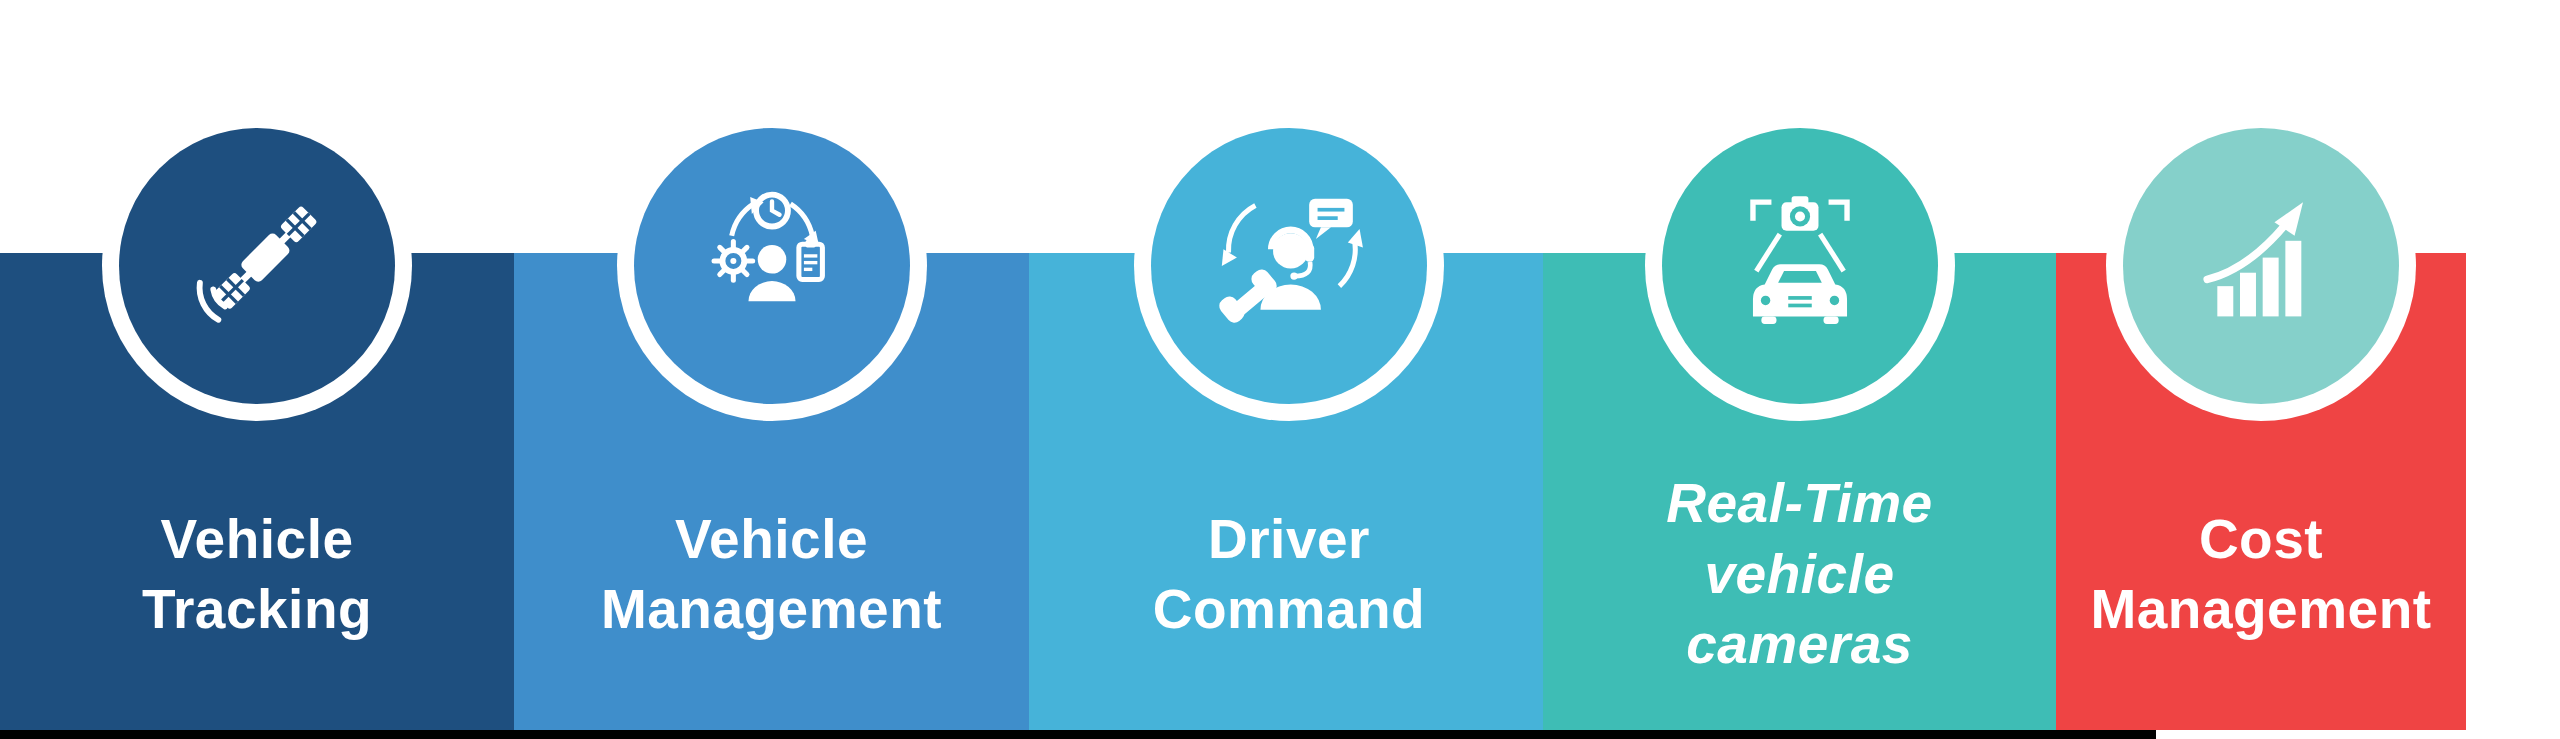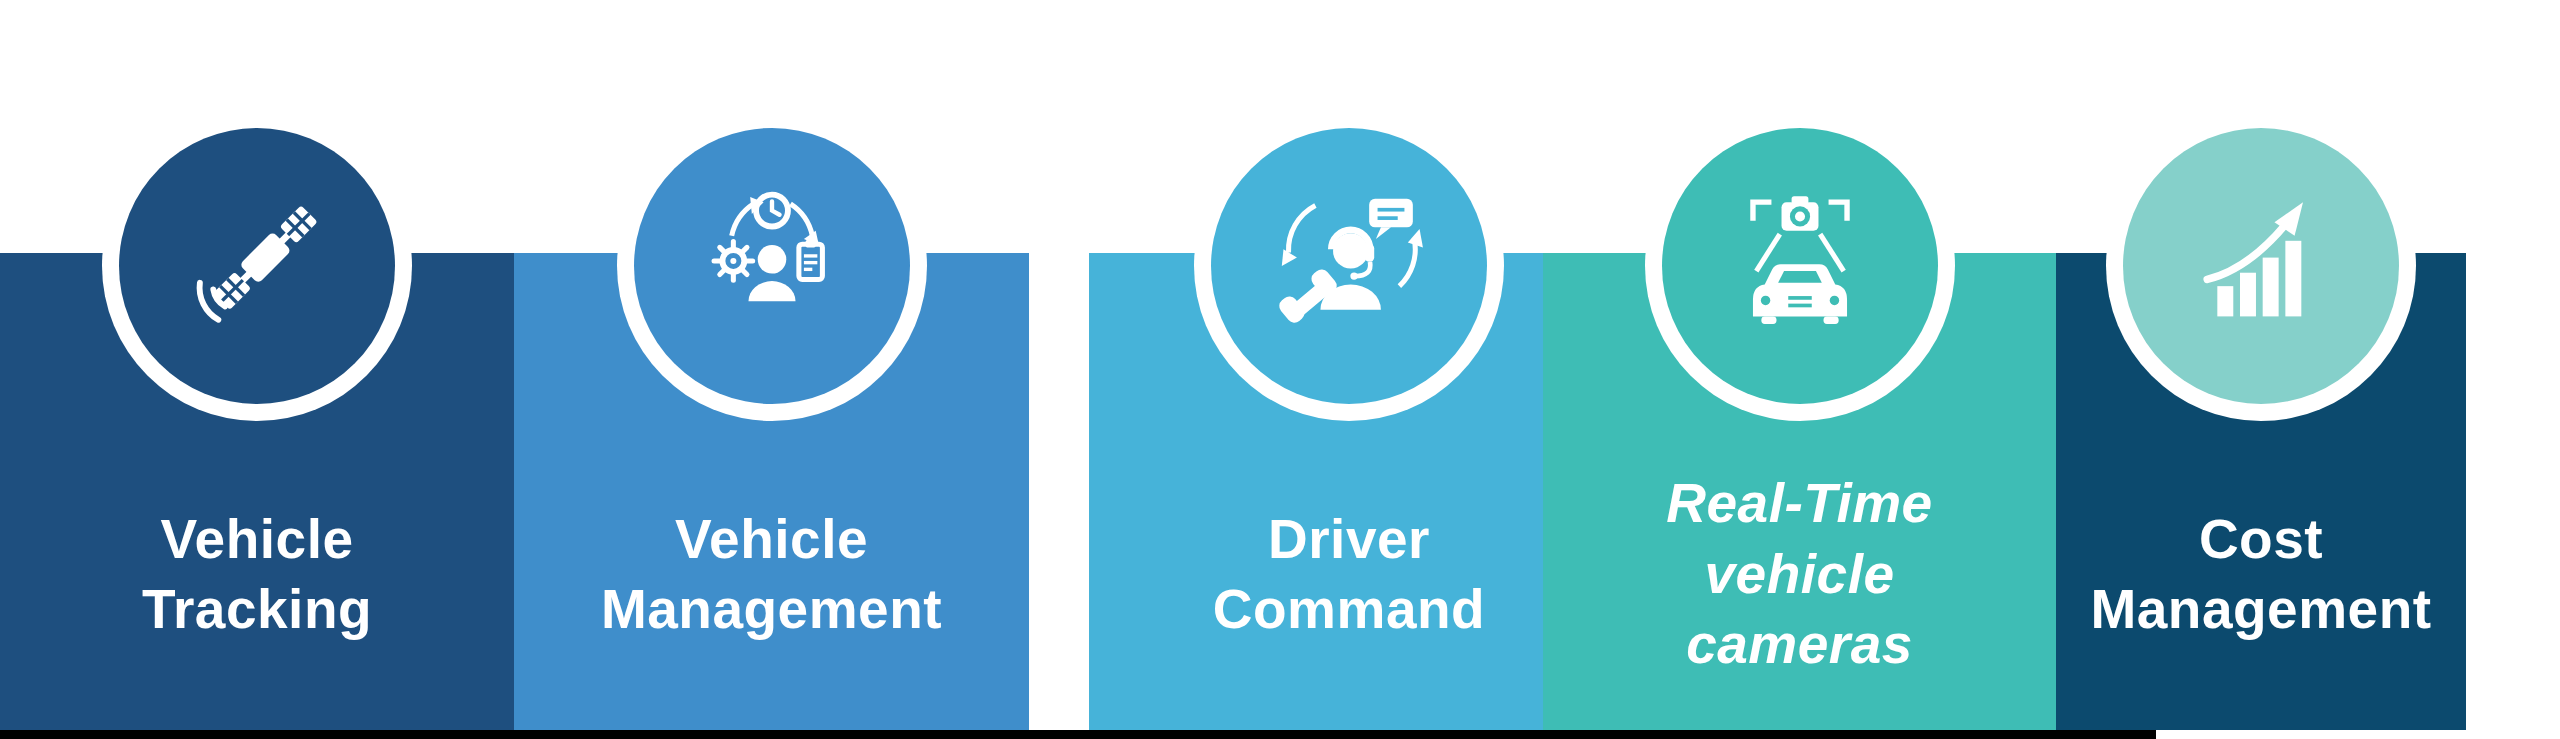--- a/index.html
+++ b/index.html
@@ -123,21 +123,21 @@
           </g>
         </svg>
       </div>
     </div>
     <div class="label-wrap">
       <h2 class="label">Vehicle
 Management</h2>
     </div>
   </section>
 
-  <section class="panel" style="left: 1089px; width: 520px; background-color: rgb(70, 179, 217);">
+  <section class="panel" style="left: 1029px; width: 520px; background-color: rgb(70, 179, 217);">
     <div class="circle-ring">
       <div class="circle" style="background-color: rgb(70, 179, 217); color: rgb(70, 179, 217);">
         <svg viewBox="0 0 100 100">
           <path d="M30 14 A30 30 0 0 0 14 42" stroke="#fff" stroke-width="3" fill="none"></path>
           <polygon points="11,40 10,50 19,45" fill="#fff"></polygon>
           <path d="M80 62 A30 30 0 0 0 89 35" stroke="#fff" stroke-width="3" fill="none"></path>
           <polygon points="85,36 92,28 94,39" fill="#fff"></polygon>
           <rect x="62" y="10" width="26" height="17" rx="3.5" fill="#fff"></rect>
           <path d="M69 27 l-3 7 9 -7 z" fill="#fff"></path>
           <g stroke="currentColor" stroke-width="2.2">
@@ -191,21 +191,21 @@
         </svg>
       </div>
     </div>
     <div class="label-wrap">
       <h2 class="label">Real-Time
 vehicle
 cameras</h2>
     </div>
   </section>
 
-  <section class="panel" style="left: 2056px; width: 410px; background-color: #0c4a6e;">
+  <section class="panel" style="left: 2056px; width: 410px; background-color: #ef4444;">
     <div class="circle-ring">
       <div class="circle" style="background-color: rgb(133, 208, 202); color: rgb(133, 208, 202);">
         <svg viewBox="0 0 100 100">
           <g fill="#fff">
             <rect x="24" y="62" width="9.5" height="18"></rect>
             <rect x="37.5" y="54" width="9.5" height="26"></rect>
             <rect x="51" y="45" width="9.5" height="35"></rect>
             <rect x="64.5" y="35" width="9.5" height="45"></rect>
           </g>
           <path d="M18 58 Q42 52 64 26" stroke="#fff" stroke-width="4.5" fill="none" stroke-linecap="round"></path>

